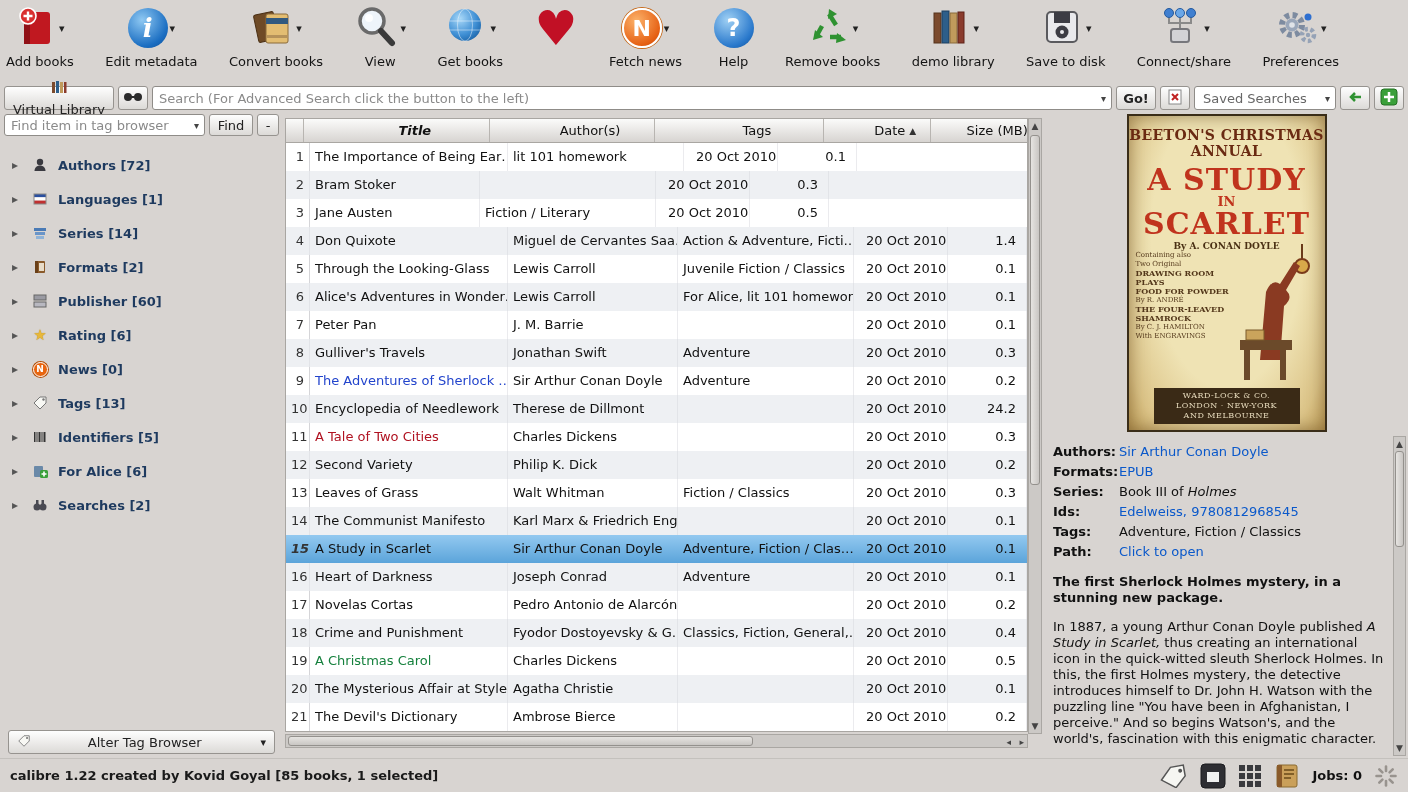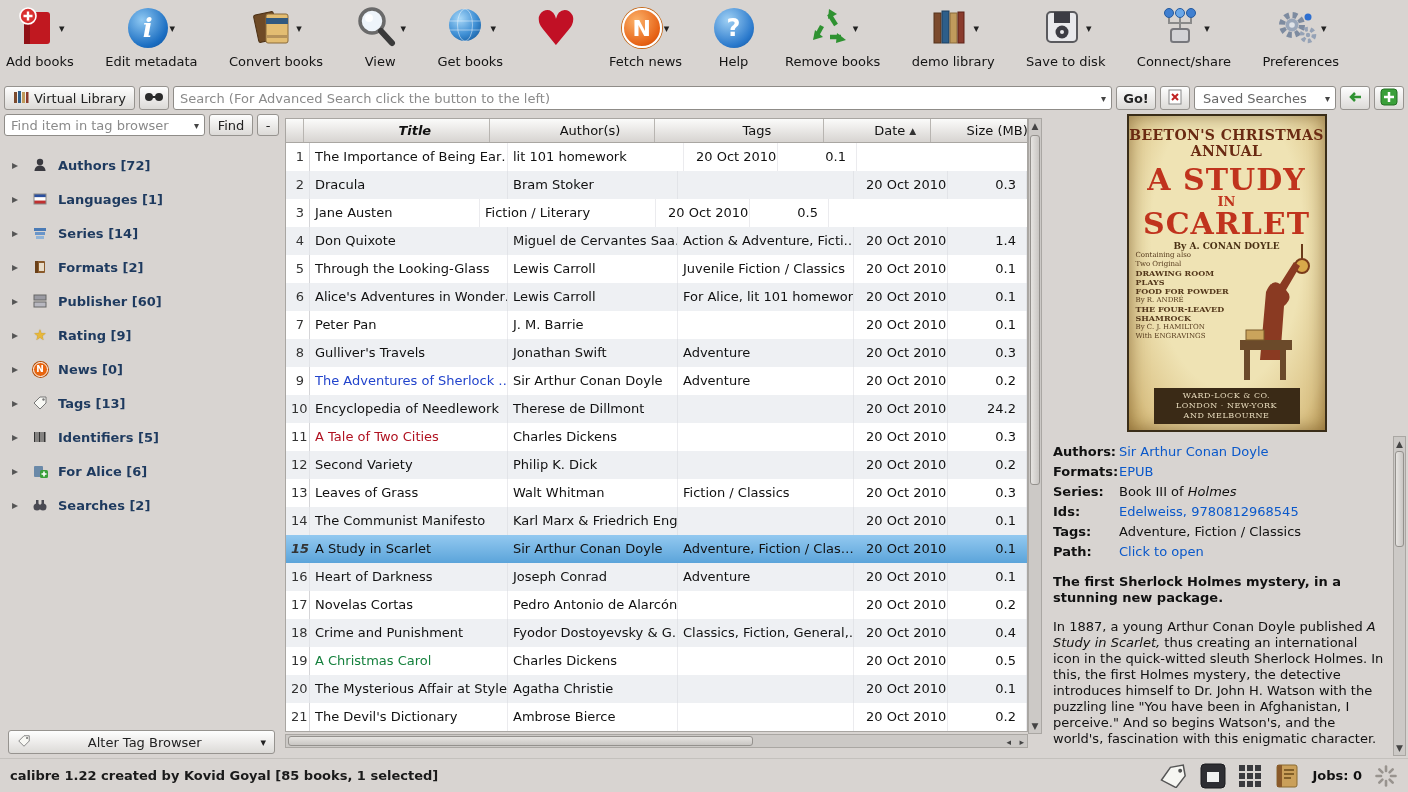--- a/index.html
+++ b/index.html
@@ -40,21 +40,21 @@
   .drop { font-size:11px; color:#222; margin-left:2px; }
   .cicon { width:40px; height:40px; border-radius:50%; display:flex; align-items:center; justify-content:center; color:#fff; font-weight:bold; }
   .ic-info { background: radial-gradient(circle at 35% 30%, #8ec8f2, #1b6ec2 68%, #0d4e96); font-family:"DejaVu Serif", serif; font-style:italic; font-size:26px; }
   .ic-help { background: radial-gradient(circle at 35% 30%, #9fd0f4, #2a79cc 68%, #0d4e96); font-size:24px; }
   .ic-news { background: radial-gradient(circle at 35% 30%, #fcb26a, #e55f12 72%, #b34108); font-size:22px; border:2px solid #fff; box-shadow:0 0 0 1px #c86a1a; }
   .heart { font-size:48px; line-height:44px; color:#c11025; }
 
   
   #search-row { position:absolute; left:0; top:84px; width:1408px; height:28px;
     display:flex; align-items:center; padding:0 4px; gap:4px; }
-  .vl-btn { padding:3px 8px; gap:5px; }
+  .vl-btn { padding:3px 8px; gap:5px;flex-direction:column; }
   .sq-btn { width:30px; }
   #search-combo { flex:1; }
   #saved-combo { width:142px; color:#555; }
   #saved-combo .saved-text { flex:1; padding-left:8px; color:#666; }
   .go-btn { width:40px; font-weight:bold; }
 
   
   #tag-browser { position:absolute; left:0; top:112px; width:283px; bottom:34px; }
   #tb-find-row { display:flex; gap:4px; margin:2px 4px 0 4px; }
   #tb-find-combo { flex:1; height:22px; }
@@ -455,21 +455,21 @@
               <rect x="2" y="2" width="12" height="5" fill="#9a9aa2" stroke="#666"></rect>
               <rect x="2" y="9" width="12" height="5" fill="#b8b8c0" stroke="#666"></rect>
             </svg>
         </span>
         <span class="tb-label">Publisher [60]</span>
       </div>
 
       <div class="tb-item">
         <span class="tb-arrow">▸</span>
         <span class="tb-ic star-ic">★</span>
-        <span class="tb-label">Rating [9]</span>
+        <span class="tb-label">Rating [6]</span>
       </div>
 
       <div class="tb-item">
         <span class="tb-arrow">▸</span>
         <span class="tb-ic">
             <span class="newsmini">N</span>
           </span>
         <span class="tb-label">News [0]</span>
       </div>
 
@@ -562,21 +562,20 @@
       <div>
           <div class="brow">
             <div class="bc bc-num">1</div>
             <div class="bc bc-title">The Importance of Being Ear…</div>
             <div class="bc bc-tags">lit 101 homework</div>
             <div class="bc bc-date">20 Oct 2010</div>
             <div class="bc bc-size">0.1</div>
           </div>
           <div class="brow alt">
             <div class="bc bc-num">2</div>
-            <div class="bc bc-title">Dracula</div>
             <div class="bc bc-authors">Bram Stoker</div>
             <div class="bc bc-tags"></div>
             <div class="bc bc-date">20 Oct 2010</div>
             <div class="bc bc-size">0.3</div>
           </div>
           <div class="brow">
             <div class="bc bc-num">3</div>
             <div class="bc bc-authors">Jane Austen</div>
             <div class="bc bc-tags">Fiction / Literary</div>
             <div class="bc bc-date">20 Oct 2010</div>

